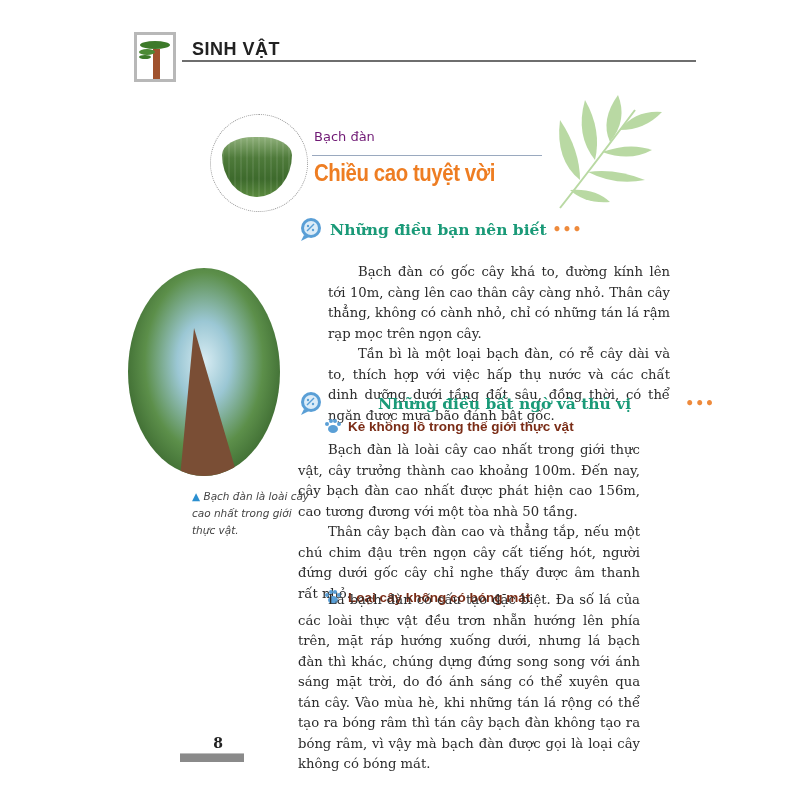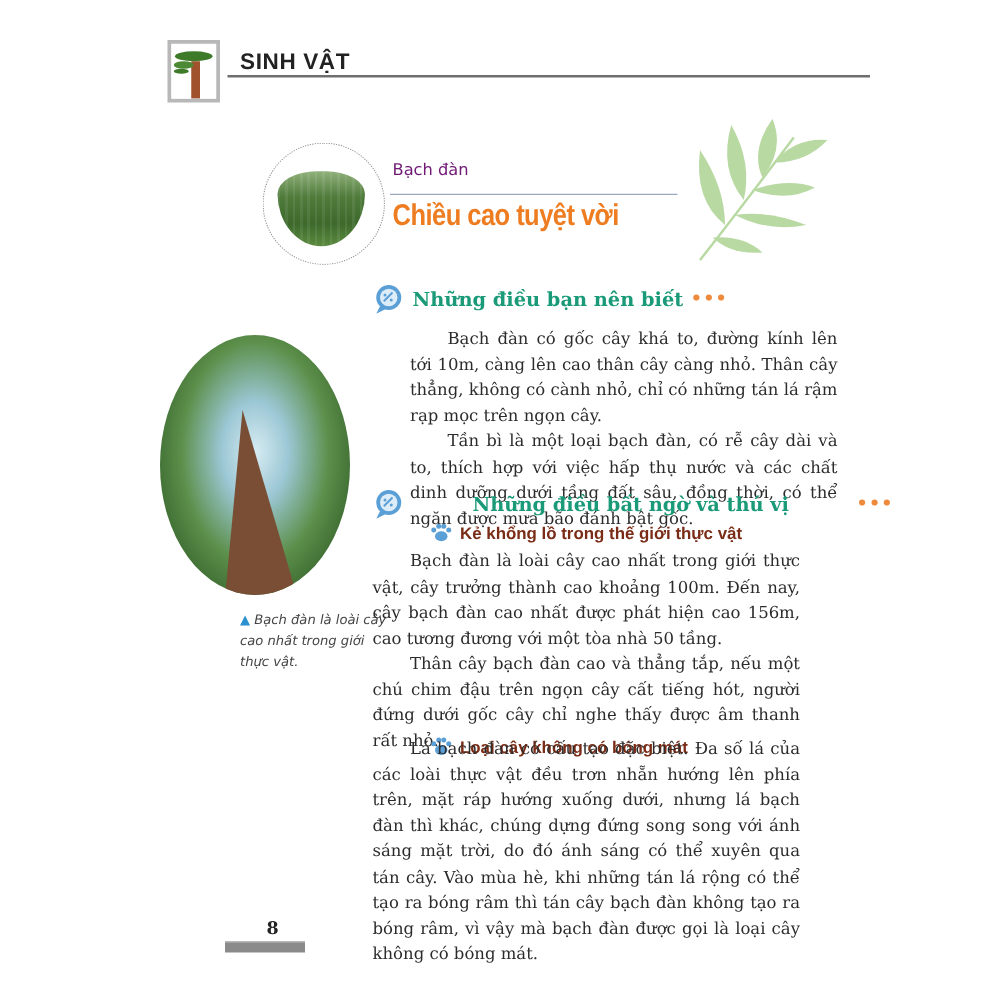--- a/index.html
+++ b/index.html
@@ -22,21 +22,21 @@
   .side-photo { position:absolute; left:128px; top:268px; width:152px; height:208px; border-radius:50%; background:radial-gradient(ellipse at 50% 45%, #d8ecf3 0%, #9bc7d4 25%, #5c8f4a 55%, #3f6d33 75%, rgba(255,255,255,0) 100%); overflow:hidden; }
   .trunk { position:absolute; left:58px; top:60px; width:0; height:0; border-left:14px solid transparent; border-right:44px solid transparent; border-bottom:150px solid #7a4e35; transform:translateX(-6px); }
   .caption { position:absolute; left:144px; top:488px; width:120px; font-family:"DejaVu Sans", sans-serif; font-size:10.5px; line-height:17px; color:#444; font-style:italic;margin-left:48px; }
   .caption .tri { color:#2b8fd0; font-style:normal; }
 
   .section-head { position:absolute; left:298px; display:flex; align-items:center; }
   .bubble { width:26px; height:24px; position:relative; margin-right:6px; }
   .section-title { font-family:"DejaVu Serif", serif; font-weight:bold; font-size:15.5px; color:#1a9a78; }
   .dots { color:#ee8a3c; font-weight:bold; font-size:14px; margin-left:6px; letter-spacing:1px; }
 
-  .sub-head { position:absolute; left:344px; display:flex; align-items:center;justify-content:space-between; }
+  .sub-head { position:absolute; left:324px; display:flex; align-items:center;justify-content:space-between; }
   .paw { width:18px; height:16px; margin-right:6px; }
   .sub-title { font-family:"Liberation Sans", sans-serif; font-weight:bold; font-size:13.5px; color:#7a2c16; }
 
   .para { position:absolute; left:298px; width:342px; font-family:"DejaVu Serif", serif; font-size:13.2px; line-height:20.5px; color:#2b2b2b; text-align:justify; }
   .para p { margin:0; text-indent:30px; }
 
   .page-num { position:absolute; left:200px; top:735px; width:36px; text-align:center; font-family:"DejaVu Serif", serif; font-weight:bold; font-size:14px; color:#222; }
   .page-bar { position:absolute; left:180px; top:753px; width:64px; height:8px; background:#8a8a8a; border-top:1px solid #bdbdbd; }
 </style>
 </head>
@@ -74,21 +74,21 @@
 </svg>
 
 <div class="side-photo">
   <div class="trunk"></div>
 </div>
 <div class="caption">
   <span class="tri">▲</span>
   <span>Bạch đàn là loài cây cao nhất trong giới thực vật.</span>
 </div>
 
-<div class="section-head" style="top:227px;">
+<div class="section-head" style="top:217px;">
   <svg class="bubble" viewBox="0 0 26 24">
     <circle cx="13" cy="11" r="10" fill="#5a9fd6"></circle>
     <path d="M6 18 L3 24 L11 20Z" fill="#5a9fd6"></path>
     <circle cx="13" cy="11" r="7" fill="#dcecf8"></circle>
     <path d="M9 14 L16 7" stroke="#5a9fd6" stroke-width="1.5"></path>
     <circle cx="10" cy="9" r="1.2" fill="#5a9fd6"></circle>
       <circle cx="15" cy="13" r="1.2" fill="#5a9fd6"></circle>
   </svg>
   <span class="section-title">Những điều bạn nên biết</span>
   <span class="dots">•••</span>

